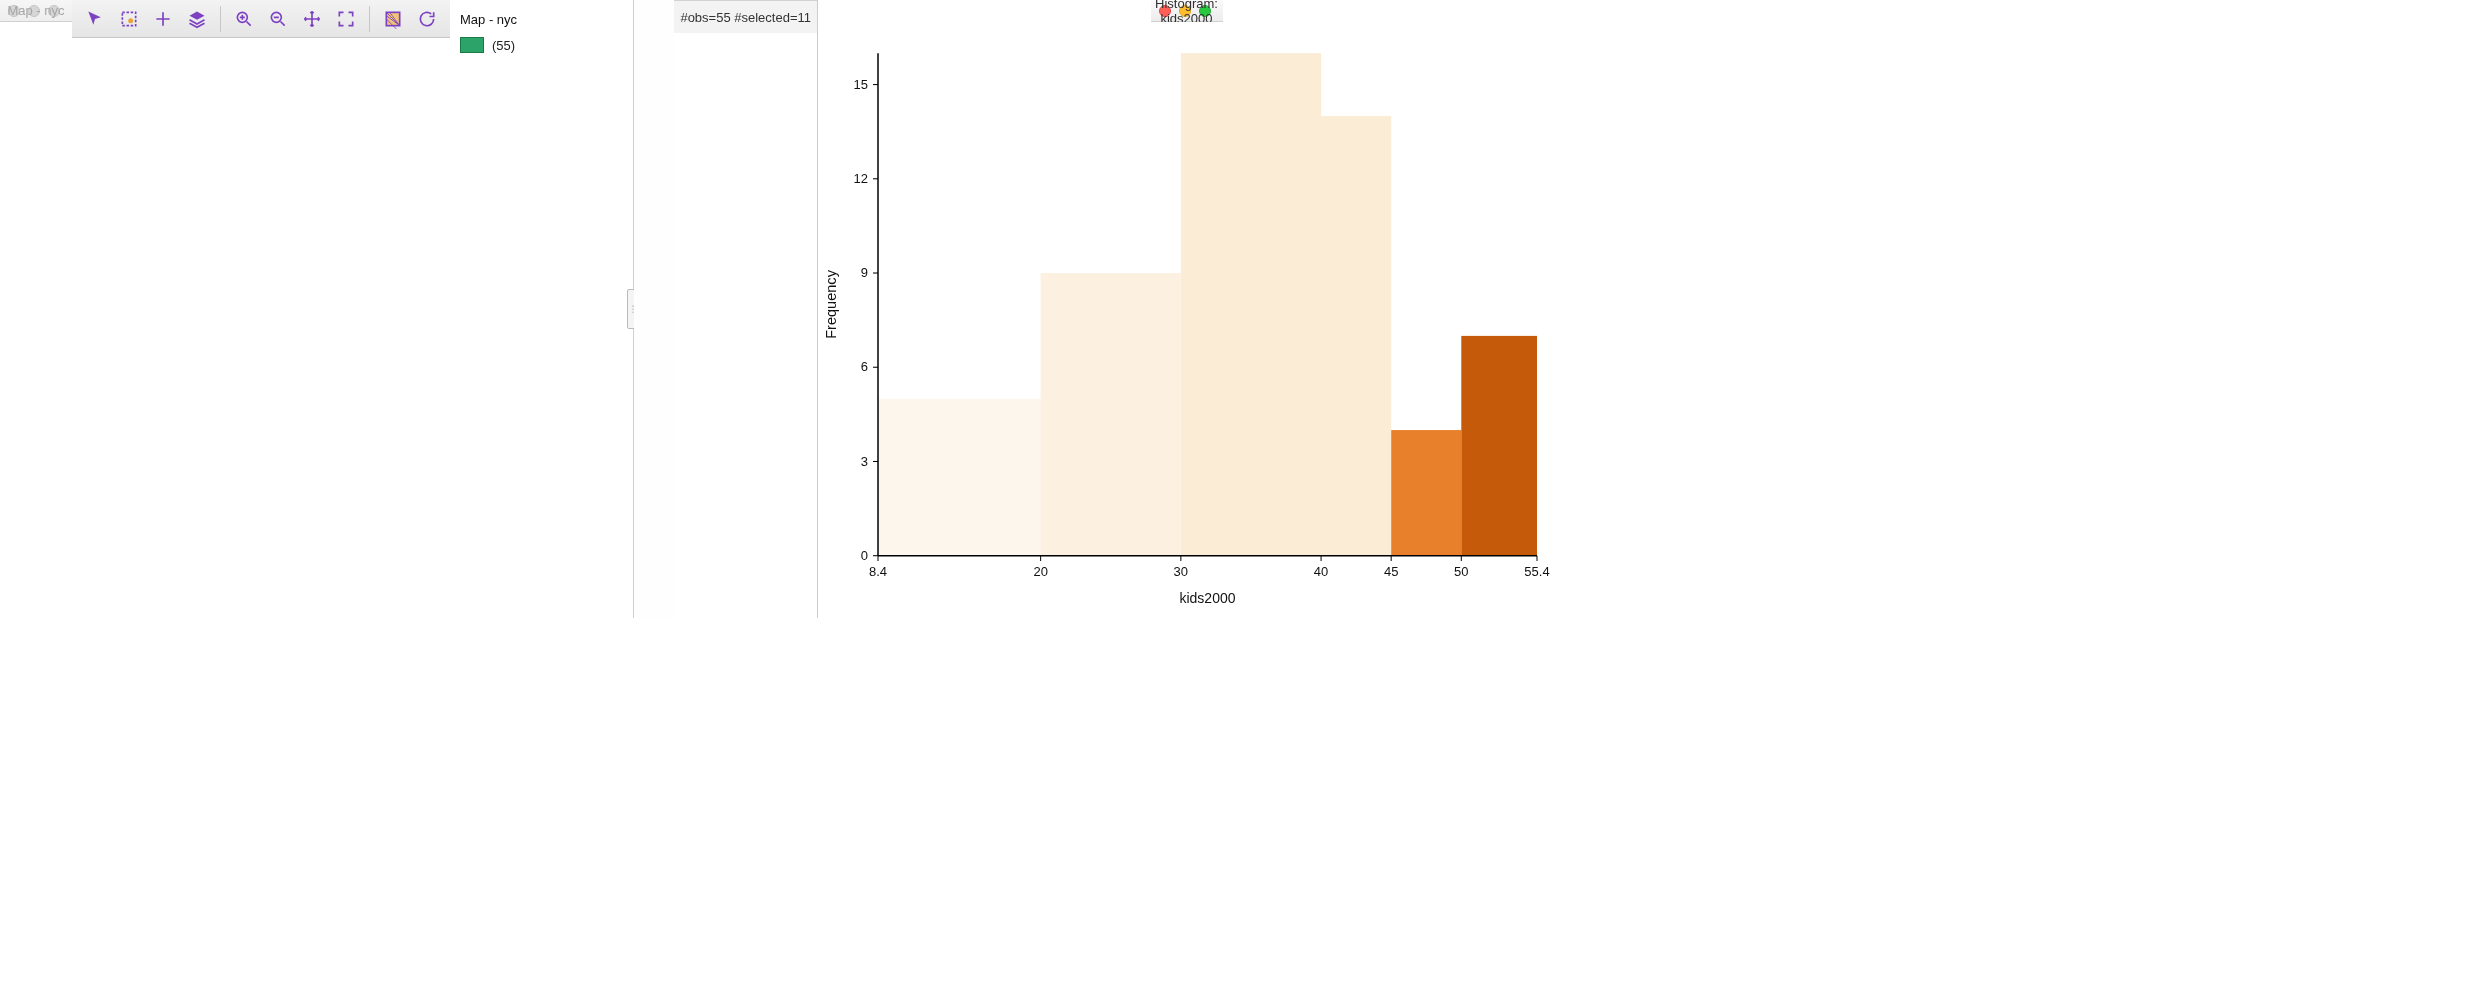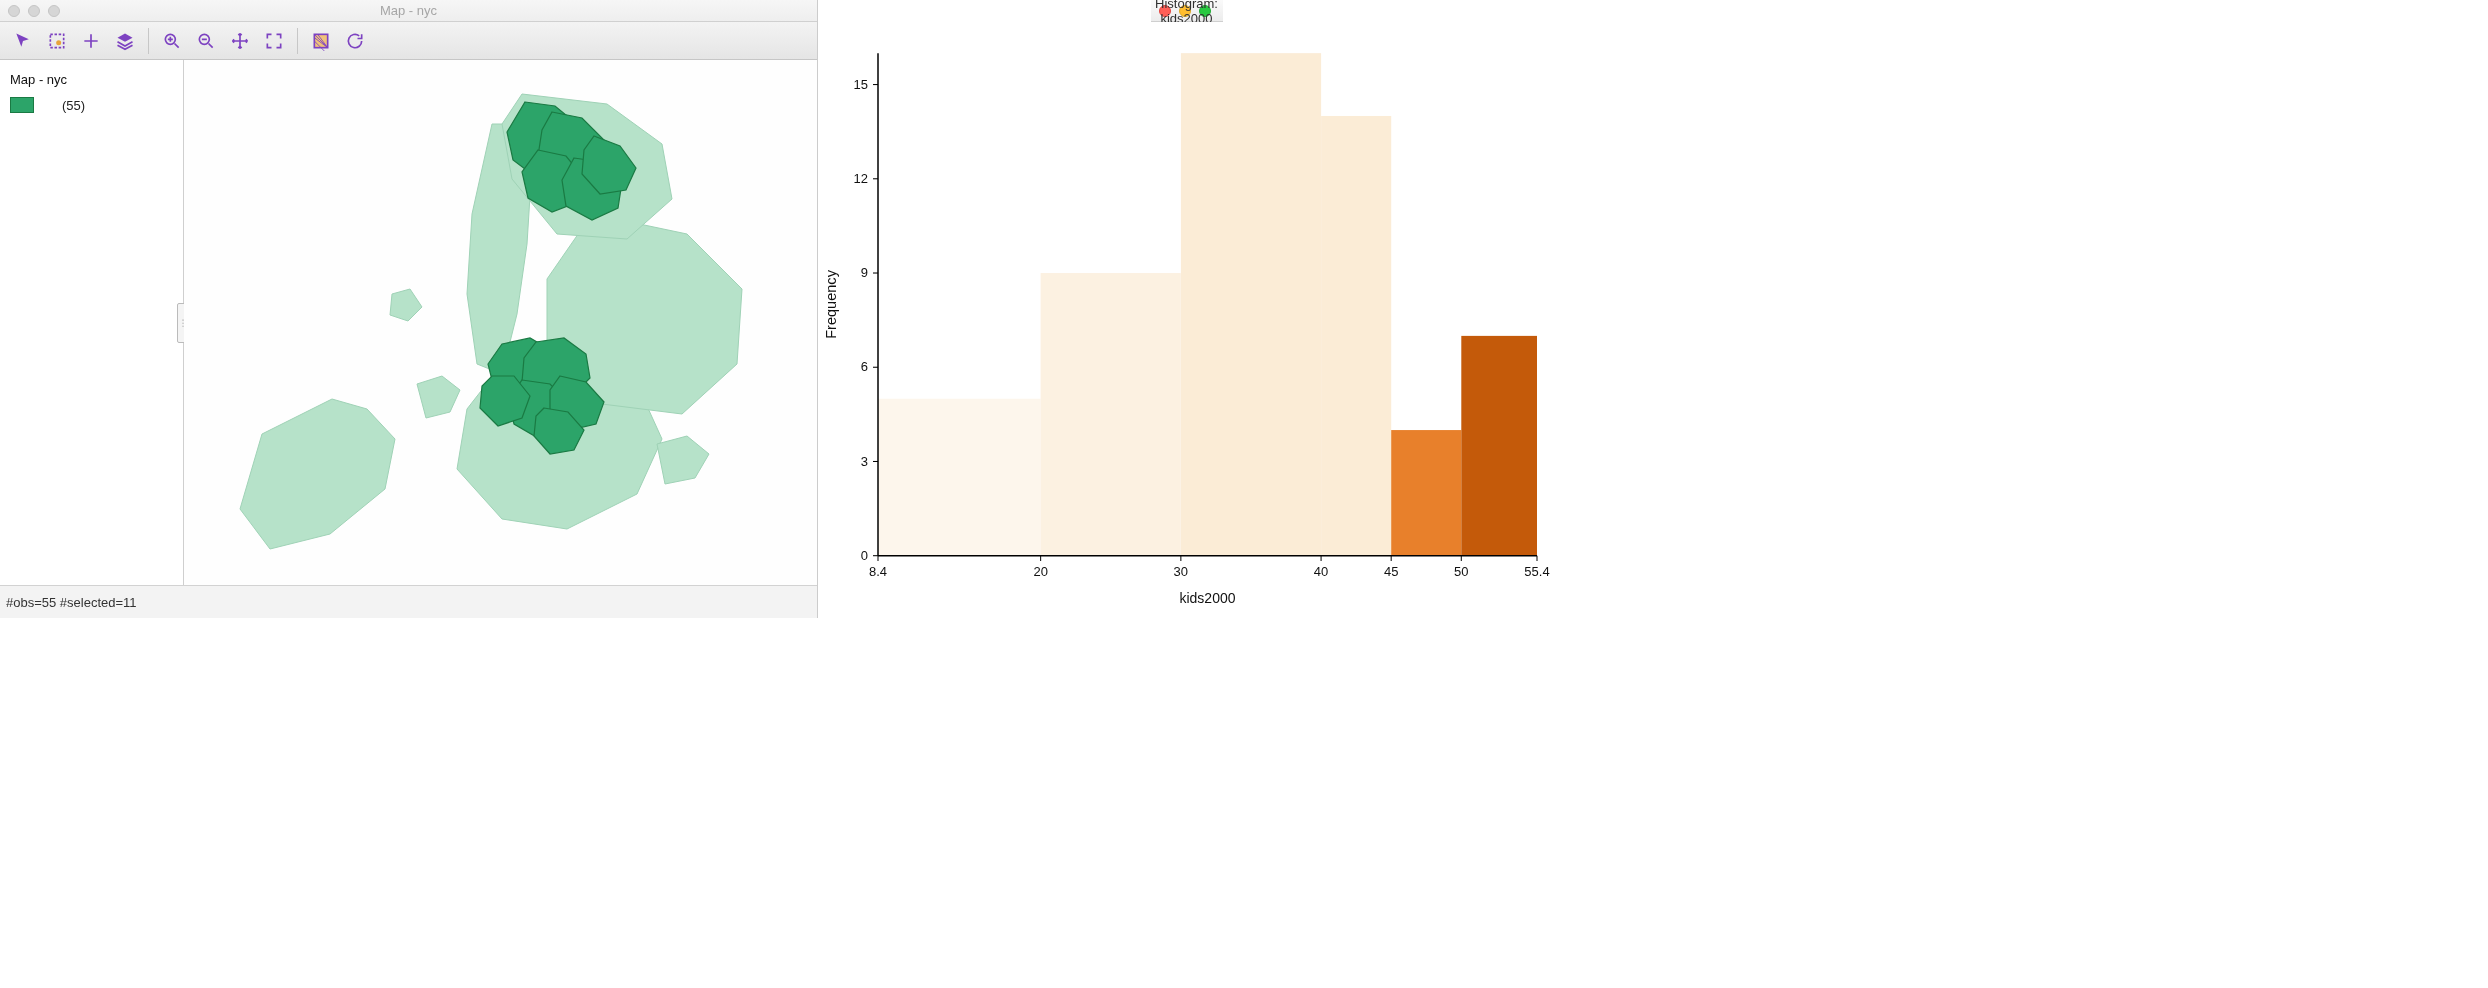--- a/index.html
+++ b/index.html
@@ -12,21 +12,20 @@
     height: 618px;
     overflow: hidden;
     display: flex;
   }
 
   
   .window-left {
     width: 818px;
     height: 618px;
     display: flex;
-    flex-direction: column;
     border-right: 1px solid #ccc;
     background: #fff;
   }
   .titlebar {
     height: 22px;
     display: flex;
     align-items: center;
     padding: 0 8px;
     position: relative;
     flex-shrink: 0;
@@ -85,21 +84,21 @@
   .legend-pane {
     width:184px;
     border-right:1px solid #cfcfcf;
     padding:12px 10px;
     font-size:13px;
     background:#fff;
     flex-shrink:0;
     position:relative;
   }
   .legend-title { font-weight:400; color:#111; margin-bottom:10px; }
-  .legend-row { display:flex; align-items:center; gap:28px; }
+  .legend-row { display:flex; align-items:center; gap:8px; }
   .legend-swatch { width:24px; height:16px; border:1px solid #1a7a43; }
   .legend-count { color:#222; }
   .panel-handle {
     position:absolute; right:-6px; top:50%; transform:translateY(-50%);
     width:12px; height:40px; border:1px solid #bbb; border-radius:2px;
     background:#f4f4f4; display:flex; align-items:center; justify-content:center;
     color:#999; font-size:9px; cursor:col-resize;
   }
 
   .map-canvas {

